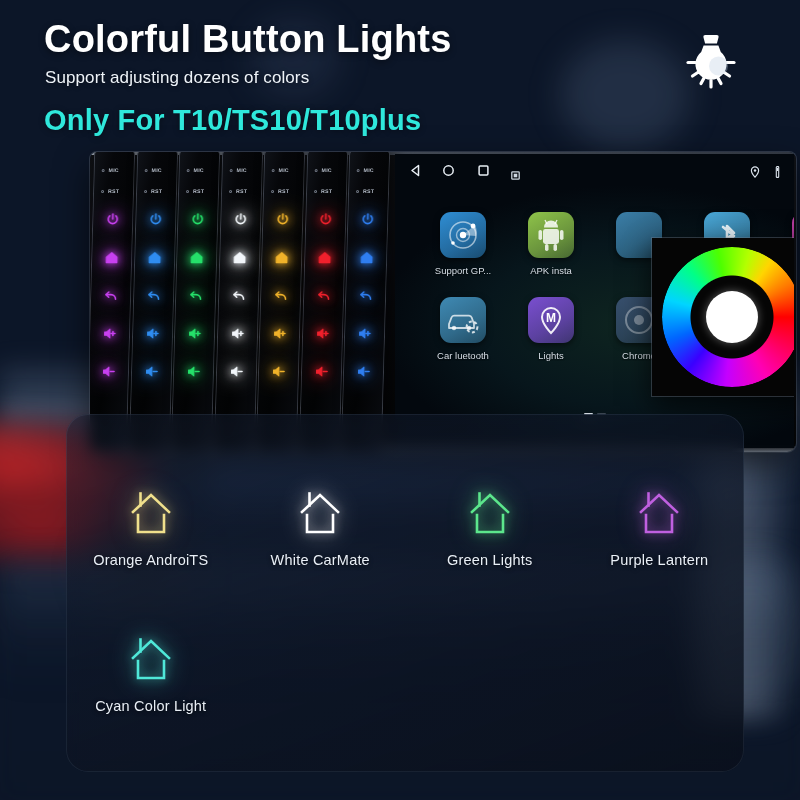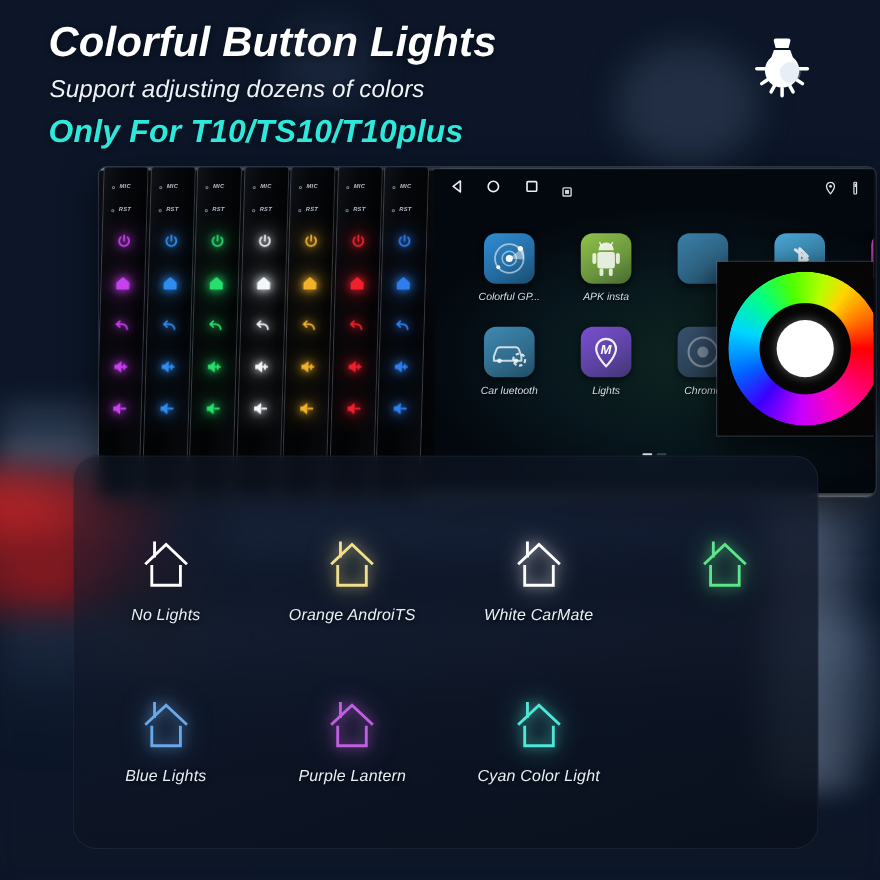--- a/index.html
+++ b/index.html
@@ -12,21 +12,20 @@
   }
 
   #stage {
     position: relative;
     width: 800px; height: 800px;
     overflow: hidden;
     background:
       radial-gradient(ellipse 420px 300px at 640px 120px, rgba(70,96,132,.42) 0%, rgba(70,96,132,0) 70%),
       radial-gradient(ellipse 360px 260px at 120px 60px,  rgba(58,82,120,.35) 0%, rgba(58,82,120,0) 70%),
       linear-gradient(180deg,#16213c 0%, #1b2a47 18%, #1d3050 34%, #223košice 34%, #1e2f4d 46%, #16263f 60%, #121d31 74%, #0e1624 88%, #0b1220 100%);
-    font-style: italic;
   }
 
   
   .bg-layer { position:absolute; inset:0; }
 
   .road {
     position:absolute; left:0; right:0; top:400px; bottom:0;
     background:
       linear-gradient(180deg,
         rgba(150,168,190,.30) 0px,
@@ -76,21 +75,21 @@
   .header { position:absolute; left:0; top:0; width:800px; height:150px; }
 
   .title {
     position:absolute; left:44px; top:18px;
     font-size: 38px; font-weight: 700; color:#ffffff;
     letter-spacing:.2px; white-space:nowrap;
     text-shadow: 0 2px 7px rgba(0,0,0,.45);
   }
   .subtitle {
     position:absolute; left:45px; top:68px;
-    font-size: 22px; font-weight: 400; color:#eef3f8;
+    font-size: 17px; font-weight: 400; color:#eef3f8;
     letter-spacing:.1px; white-space:nowrap;
     text-shadow: 0 1px 5px rgba(0,0,0,.45);
   }
   .compat {
     position:absolute; left:44px; top:104px;
     font-size: 29px; font-weight: 700; color:#2fe8dc;
     letter-spacing:.2px; white-space:nowrap;
     text-shadow: 0 1px 6px rgba(0,0,0,.4);
   }
   .bulb { position:absolute; right:52px; top:26px; width:74px; height:70px; }
@@ -554,21 +553,21 @@
         <div class="app-row">
             <div class="app" style="left: 0px;">
               <div class="tile" style="background:linear-gradient(150deg, #2f8ed4, #2f8ed4bb 60%, #2f8ed477);"><svg viewBox="0 0 46 46" width="46" height="46">
                   <circle cx="23" cy="23" r="13" fill="none" stroke="rgba(255,255,255,.55)" stroke-width="1.6"></circle>
                   <circle cx="23" cy="23" r="6.5" fill="none" stroke="rgba(255,255,255,.5)" stroke-width="1.4"></circle>
                   <circle cx="23" cy="23" r="3.2" fill="#fff"></circle>
                   <circle cx="33" cy="14" r="2.4" fill="#fff"></circle>
                   <circle cx="13" cy="31" r="1.8" fill="#fff"></circle>
                   <path d="M23 23 L35 13 A15 15 0 0 1 36 24 Z" fill="rgba(255,255,255,.45)"></path>
                 </svg></div>
-              <div class="nm">Colorful GP...</div>
+              <div class="nm">Support GP...</div>
             </div>
             <div class="app" style="left: 88px;">
               <div class="tile" style="background:linear-gradient(150deg, #8fc44a, #8fc44abb 60%, #8fc44a77);"><svg viewBox="0 0 46 46" width="46" height="46">
                   <g fill="rgba(255,255,255,.82)">
                     <rect x="15" y="17" width="16" height="15" rx="2.4"></rect>
                     <rect x="10.5" y="18" width="3.6" height="10" rx="1.8"></rect>
                     <rect x="31.9" y="18" width="3.6" height="10" rx="1.8"></rect>
                     <rect x="17" y="32" width="3.5" height="7" rx="1.7"></rect>
                     <rect x="25.5" y="32" width="3.5" height="7" rx="1.7"></rect>
                     <path d="M16 15.5 a7 7 0 0 1 14 0 z"></path>
@@ -651,32 +650,20 @@
         <div class="wheel-hub"></div>
       </div>
 
     </div>
   </div>
 
   <div class="panel">
     <div class="grid">
         <div class="cell">
           <div class="ico">
-       <svg width="52" height="48" viewBox="0 0 52 48" style="filter:none;">
-         <g fill="none" stroke="#ffffff" stroke-width="2.6" stroke-linecap="square" stroke-linejoin="miter">
-           <path d="M8 22 L26 5 L44 22"></path>
-           <path d="M15.5 15.5 V3.5"></path>
-           <path d="M13 25 V42 H39 V25"></path>
-         </g>
-       </svg>
-     </div>
-     <div class="cap">No Lights</div>
-        </div>
-        <div class="cell">
-          <div class="ico">
        <svg width="52" height="48" viewBox="0 0 52 48" style="filter:drop-shadow(0 0 5px rgba(240,224,140,0.55)) drop-shadow(0 0 11px rgba(240,224,140,0.55));">
          <g fill="none" stroke="#f0e08c" stroke-width="2.6" stroke-linecap="square" stroke-linejoin="miter">
            <path d="M8 22 L26 5 L44 22"></path>
            <path d="M15.5 15.5 V3.5"></path>
            <path d="M13 25 V42 H39 V25"></path>
          </g>
        </svg>
      </div>
      <div class="cap">Orange AndroiTS</div>
         </div>
@@ -695,32 +682,21 @@
         <div class="cell">
           <div class="ico">
        <svg width="52" height="48" viewBox="0 0 52 48" style="filter:drop-shadow(0 0 5px rgba(92,230,140,0.60)) drop-shadow(0 0 11px rgba(92,230,140,0.60));">
          <g fill="none" stroke="#5ce68c" stroke-width="2.6" stroke-linecap="square" stroke-linejoin="miter">
            <path d="M8 22 L26 5 L44 22"></path>
            <path d="M15.5 15.5 V3.5"></path>
            <path d="M13 25 V42 H39 V25"></path>
          </g>
        </svg>
      </div>
-        </div>
-        <div class="cell">
-          <div class="ico">
-       <svg width="52" height="48" viewBox="0 0 52 48" style="filter:drop-shadow(0 0 5px rgba(107,168,232,0.60)) drop-shadow(0 0 11px rgba(107,168,232,0.60));">
-         <g fill="none" stroke="#6ba8e8" stroke-width="2.6" stroke-linecap="square" stroke-linejoin="miter">
-           <path d="M8 22 L26 5 L44 22"></path>
-           <path d="M15.5 15.5 V3.5"></path>
-           <path d="M13 25 V42 H39 V25"></path>
-         </g>
-       </svg>
-     </div>
-     <div class="cap">Blue Lights</div>
+     <div class="cap">Green Lights</div>
         </div>
         <div class="cell">
           <div class="ico">
        <svg width="52" height="48" viewBox="0 0 52 48" style="filter:drop-shadow(0 0 5px rgba(192,96,224,0.60)) drop-shadow(0 0 11px rgba(192,96,224,0.60));">
          <g fill="none" stroke="#c060e0" stroke-width="2.6" stroke-linecap="square" stroke-linejoin="miter">
            <path d="M8 22 L26 5 L44 22"></path>
            <path d="M15.5 15.5 V3.5"></path>
            <path d="M13 25 V42 H39 V25"></path>
          </g>
        </svg>

